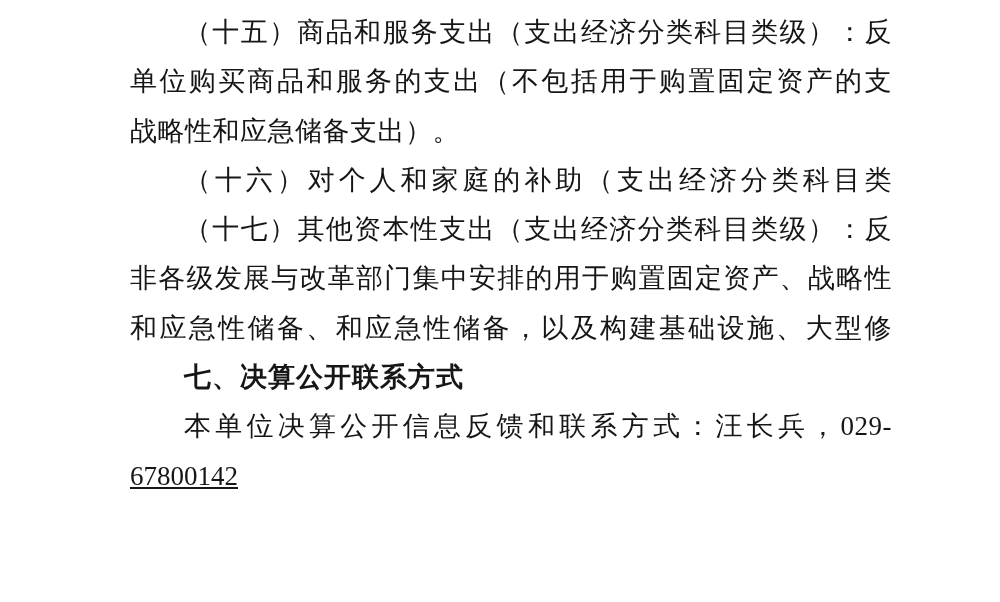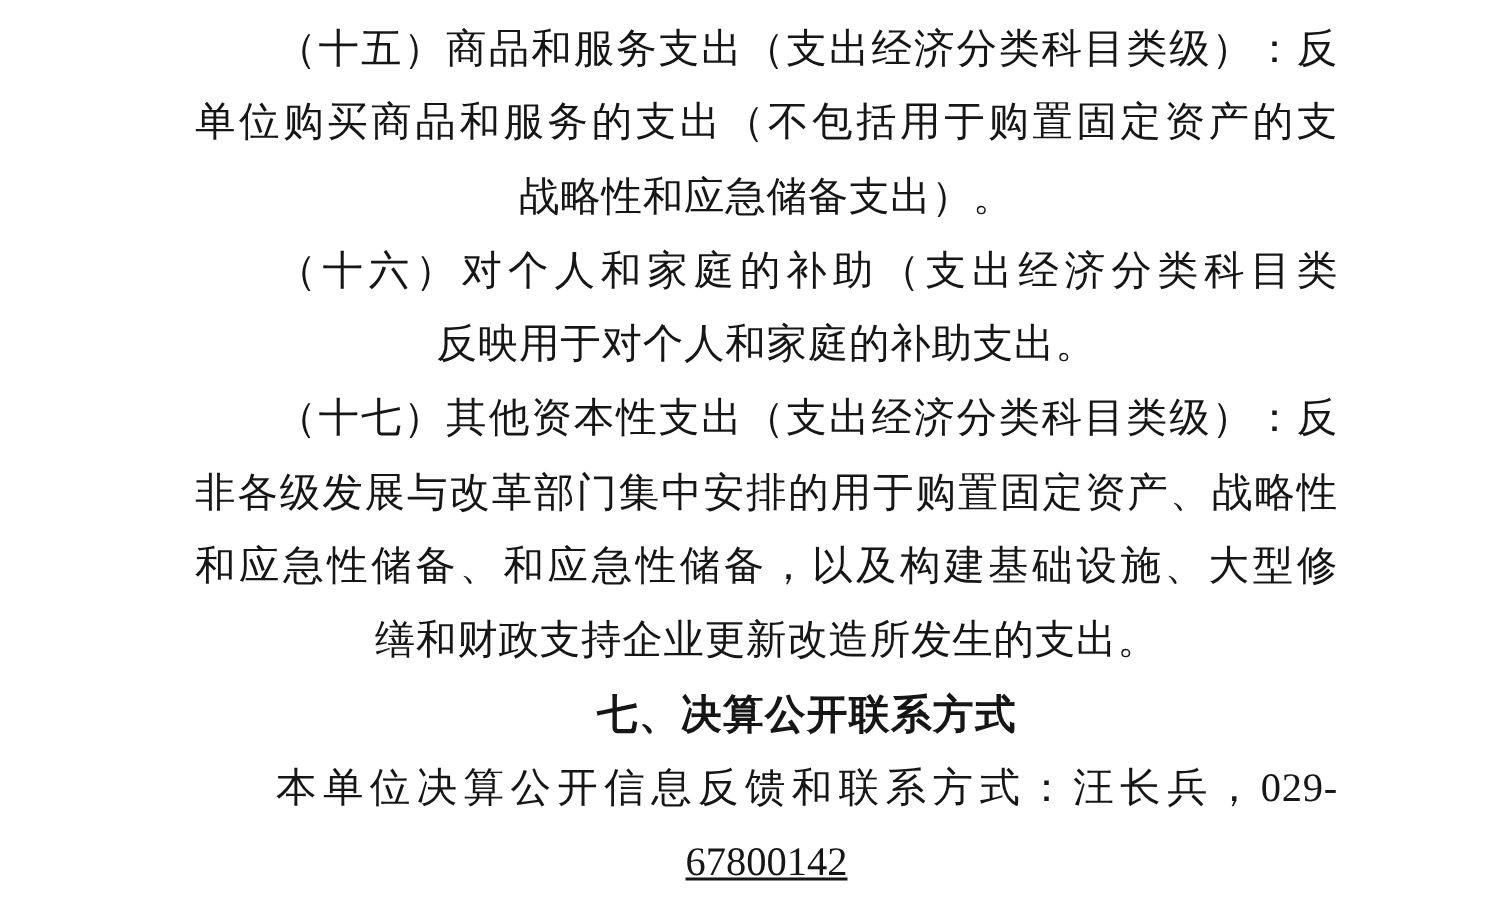--- a/index.html
+++ b/index.html
@@ -17,21 +17,20 @@
     overflow: hidden;
   }
   .line {
     font-family: "Liberation Serif", "DejaVu Serif", serif;
     font-size: 27px;
     line-height: 49.3px;
     height: 49.3px;
     color: #161616;
     letter-spacing: 0.5px;
     overflow: hidden;
-    text-align: center;
   }
   
   .j {
     text-align: justify;
     text-align-last: justify;
     text-justify: inter-character;
   }
   
   .indent {
     padding-left: 54px;
@@ -49,21 +48,19 @@
   }
 </style>
 </head>
 <body>
 
 <div class="doc-page">
   <div class="line j indent">（十五）商品和服务支出（支出经济分类科目类级）：反映</div>
   <div class="line j">单位购买商品和服务的支出（不包括用于购置固定资产的支出、</div>
   <div class="line">战略性和应急储备支出）。</div>
   <div class="line j indent">（十六）对个人和家庭的补助（支出经济分类科目类级）：</div>
-  <div class="line">反映用于对个人和家庭的补助支出。</div>
   <div class="line j indent">（十七）其他资本性支出（支出经济分类科目类级）：反映</div>
   <div class="line j">非各级发展与改革部门集中安排的用于购置固定资产、战略性</div>
   <div class="line j">和应急性储备、和应急性储备，以及构建基础设施、大型修</div>
-  <div class="line">缮和财政支持企业更新改造所发生的支出。</div>
   <div class="line heading indent">七、决算公开联系方式</div>
   <div class="line j indent">本单位决算公开信息反馈和联系方式：汪长兵，029-</div>
   <div class="line latin">67800142</div>
 </div>
 
 </body></html>

